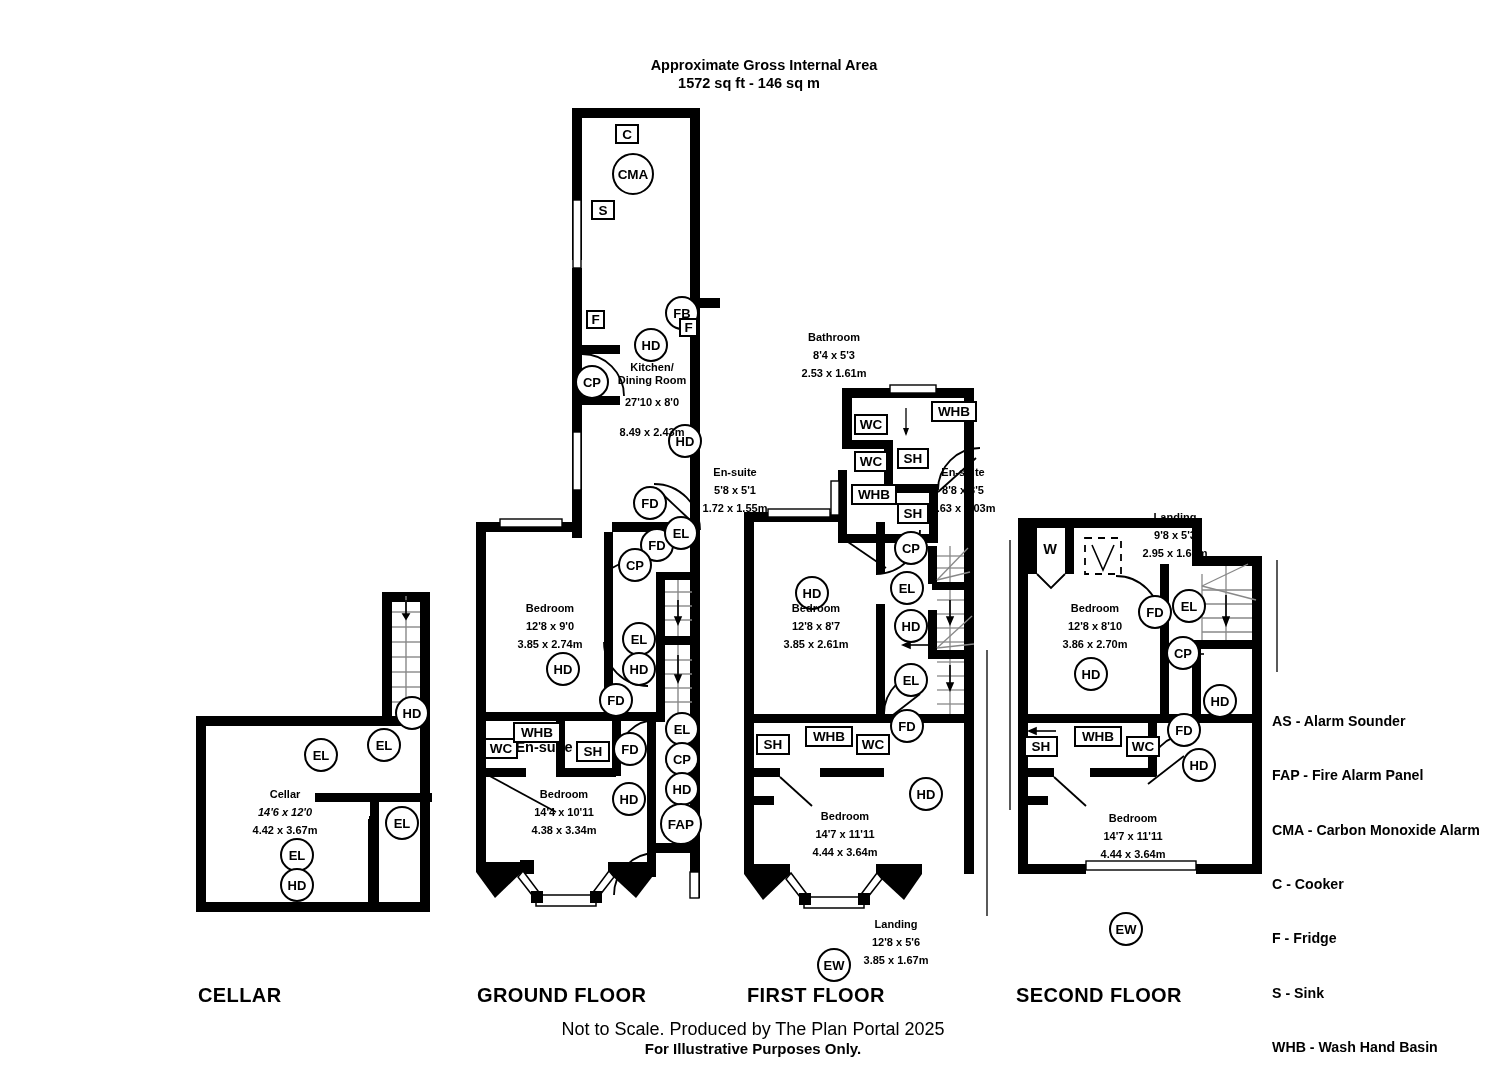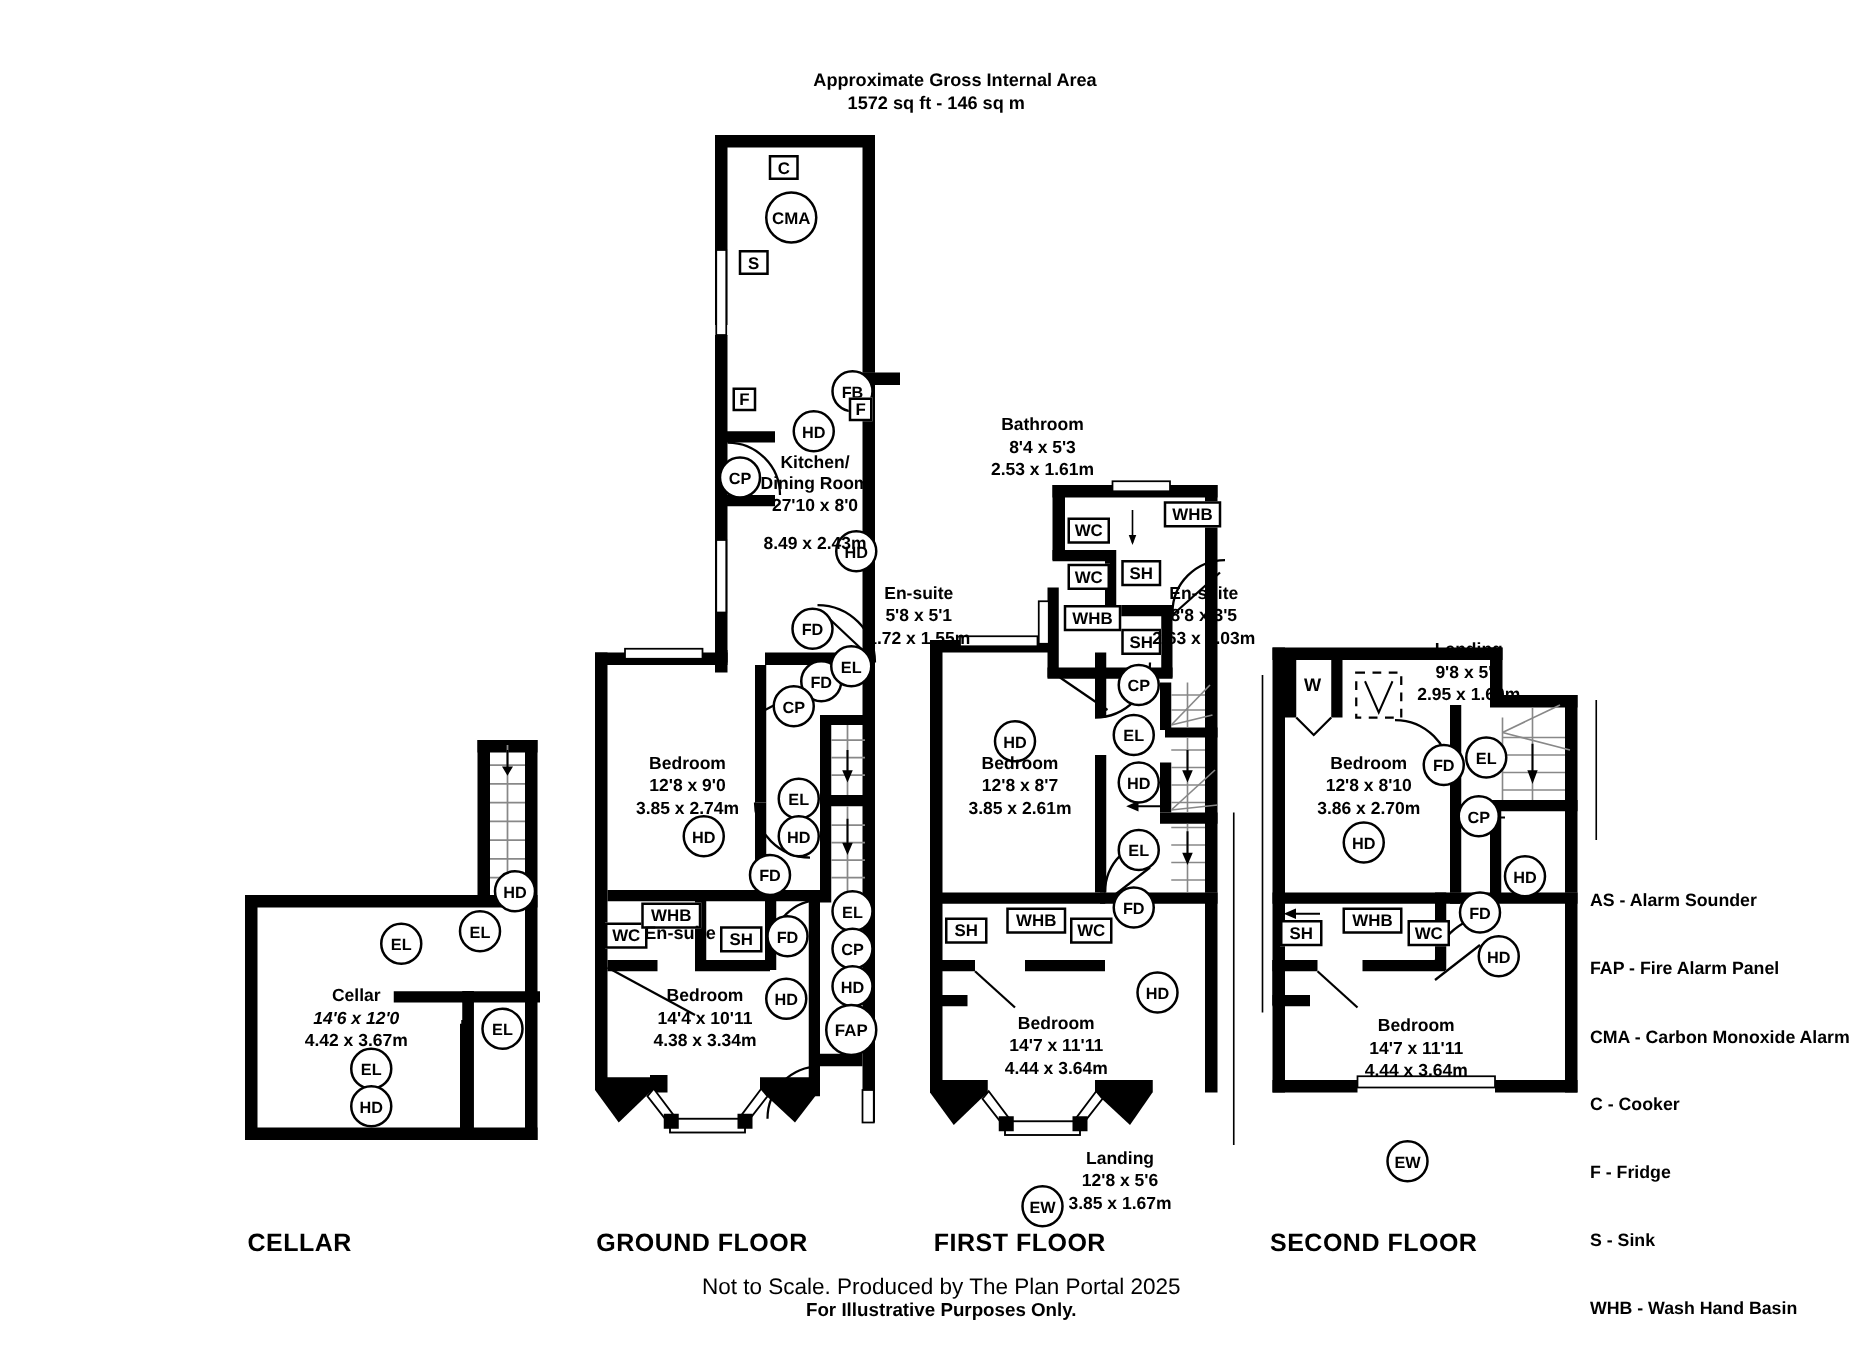--- a/index.html
+++ b/index.html
@@ -7,21 +7,21 @@
        font-family:"Liberation Sans",sans-serif;color:#000;}
   #stage{position:absolute;left:0;top:0;width:1499px;height:1080px;}
 
   .txt{position:absolute;white-space:pre;line-height:1.18;}
   .ctr{transform:translateX(-50%);text-align:center;}
 
   .title{font-size:29px;font-weight:bold;letter-spacing:-0.2px;}
   .sub1{font-size:14.5px;font-weight:bold;}
   .sub2{font-size:14.5px;font-weight:bold;}
   .floorlabel{font-size:20px;font-weight:bold;letter-spacing:0.4px;}
-  .roomtxt{font-size:14px;font-weight:bold;text-align:center;}
+  .roomtxt{font-size:11px;font-weight:bold;text-align:center;}
   .legend{font-size:14.2px;font-weight:bold;line-height:18.1px;}
   .foot1{font-size:18px;}
   .foot2{font-size:15px;font-weight:bold;}
 
   
   .w{position:absolute;background:#000;}
 
   
   .mk{position:absolute;border:2.4px solid #000;border-radius:50%;
       background:#fff;display:flex;align-items:center;justify-content:center;

